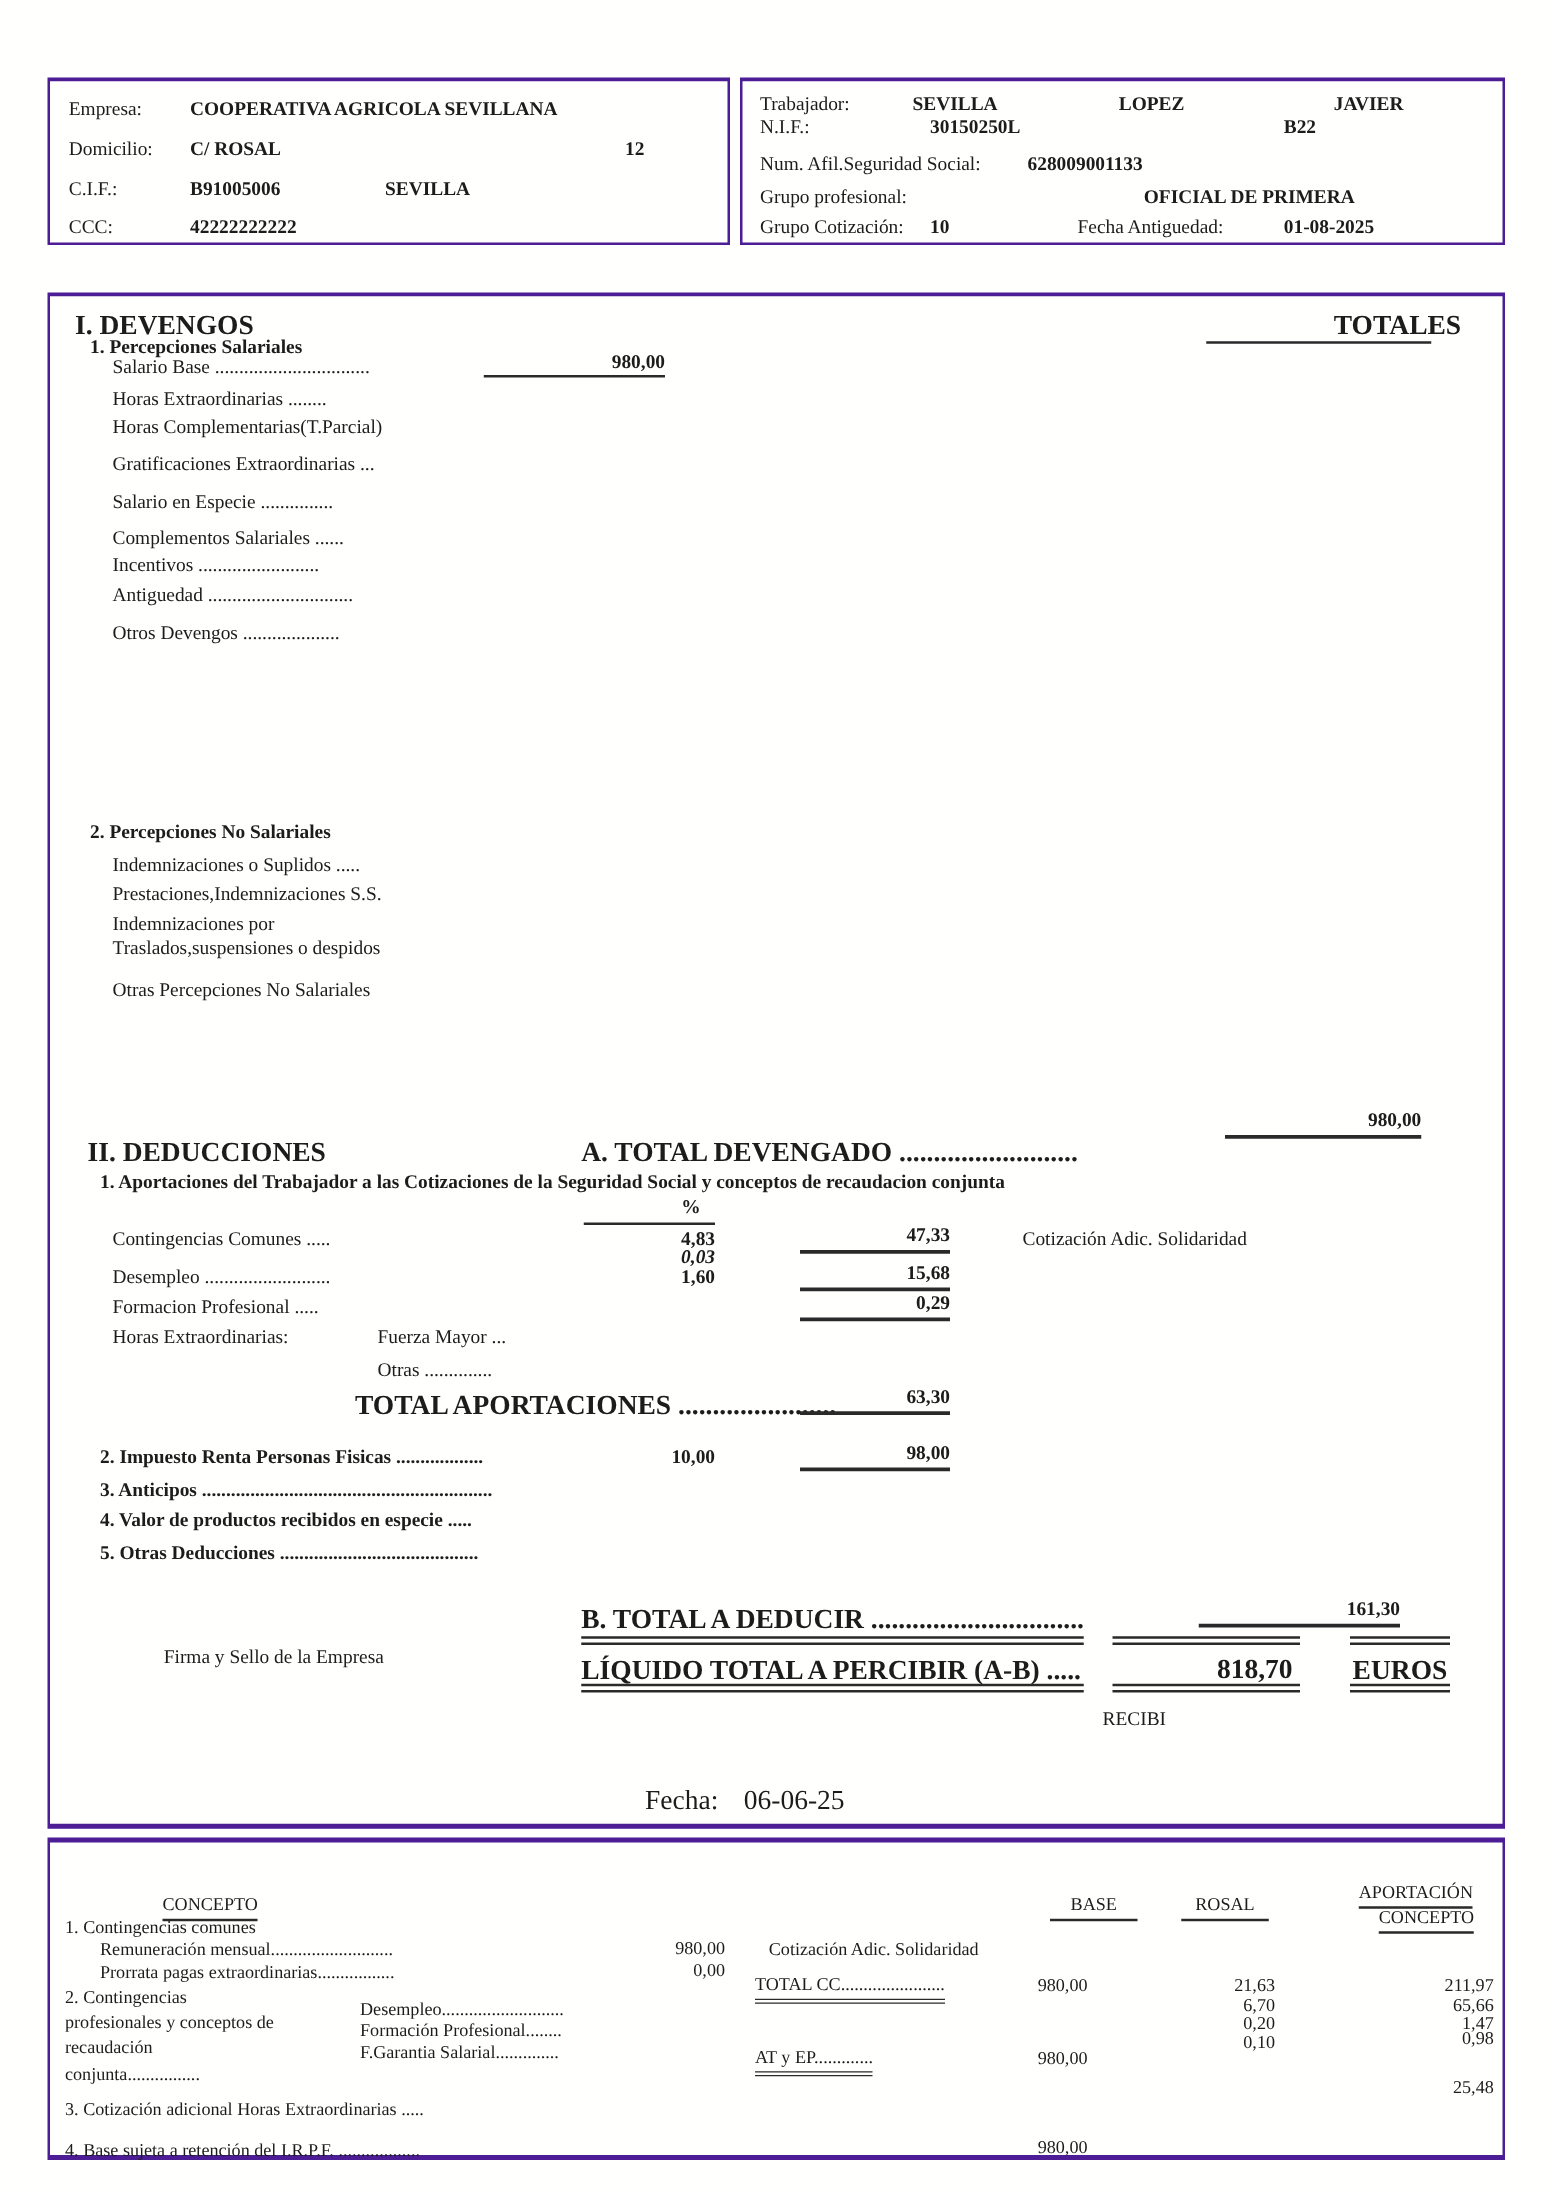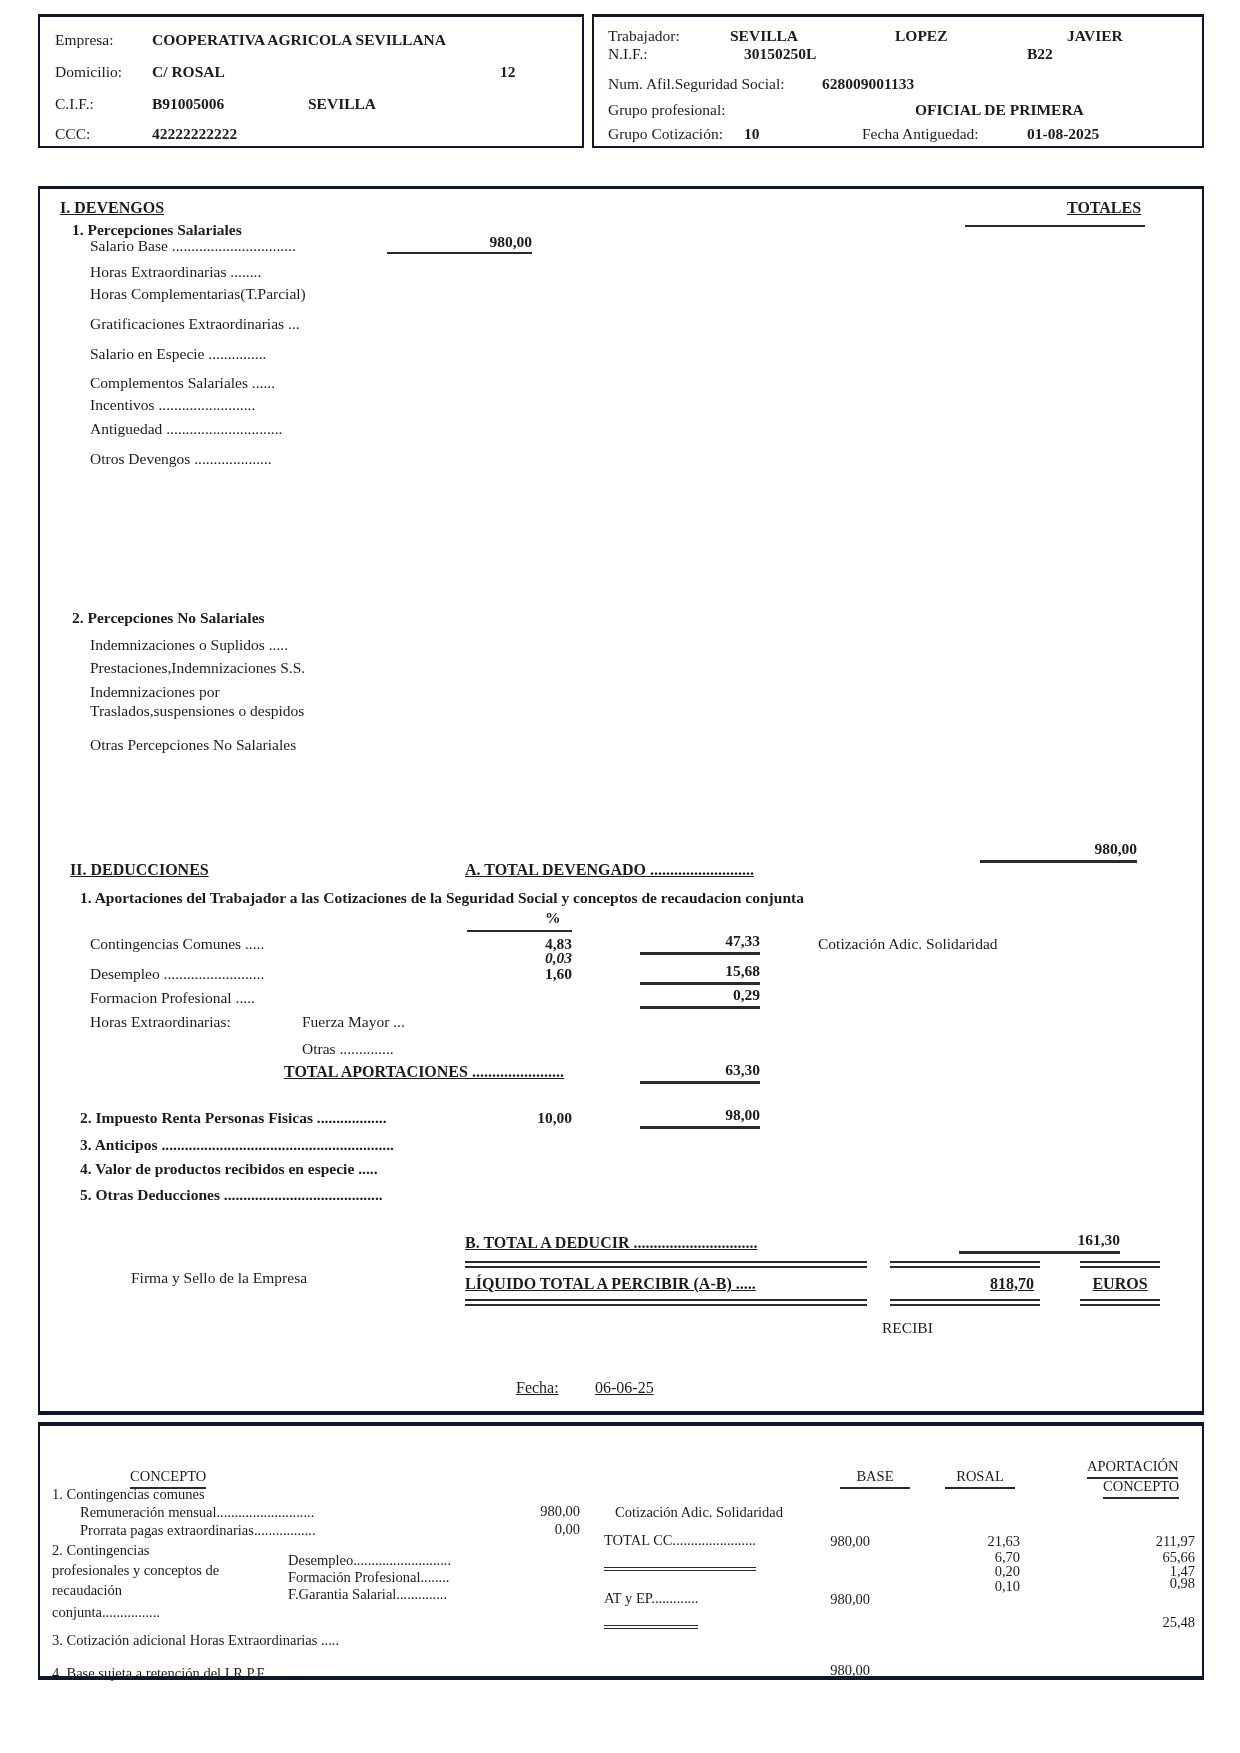--- a/index.html
+++ b/index.html
@@ -1,30 +1,30 @@
 <!DOCTYPE html>
 <html><head>
 <meta charset="utf-8">
 <style>
   html,body{margin:0;padding:0;background:#ffffff;}
   .sheet{position:relative;width:1240px;height:1753px;background:#fffffe;
          font-family:"Liberation Serif","DejaVu Serif",serif;color:#1c1c1c;font-size:15.5px;}
-  .box{position:absolute;border:2px solid #0f172a;box-sizing:border-box;background:transparent;}
+  .box{position:absolute;border:2px solid #4c1d95;box-sizing:border-box;background:transparent;margin-top:48px;}
   .t{position:absolute;white-space:nowrap;line-height:1.15;}
   .b{font-weight:bold;}
   .v{position:absolute;white-space:nowrap;text-align:right;font-weight:bold;line-height:1.1;}
   .vr{position:absolute;white-space:nowrap;text-align:right;line-height:1.1;}
   .u2{border-bottom:2px solid #2a2a2a;padding-bottom:2px;}
   .u3{border-bottom:3px solid #2a2a2a;padding-bottom:3px;}
-  .dblu{border-bottom:4px double #2a2a2a;padding-bottom:18px;}
+  .dblu{border-bottom:4px double #2a2a2a;padding-bottom:2px;}
   .hr{position:absolute;height:0;border-top:2px solid #2a2a2a;}
   .rule2{position:absolute;height:7px;border-top:2px solid #2a2a2a;border-bottom:2px solid #2a2a2a;box-sizing:border-box;}
   .ctr{text-align:center;}
   .fs14{font-size:14.5px;}
-  .fs16{font-size:16px;text-decoration:underline;}
+  .fs16{font-size:22px;}
 </style>
 </head>
 <body>
 
 <div class="sheet">
 
   <div class="box" style="left:38px;top:14px;width:546px;height:134px;border-top-width:3px;">
     <span class="t" style="left:15px;top:14px">Empresa:</span>
     <span class="t b" style="left:112px;top:14px">COOPERATIVA AGRICOLA SEVILLANA</span>
     <span class="t" style="left:15px;top:46px">Domicilio:</span>

